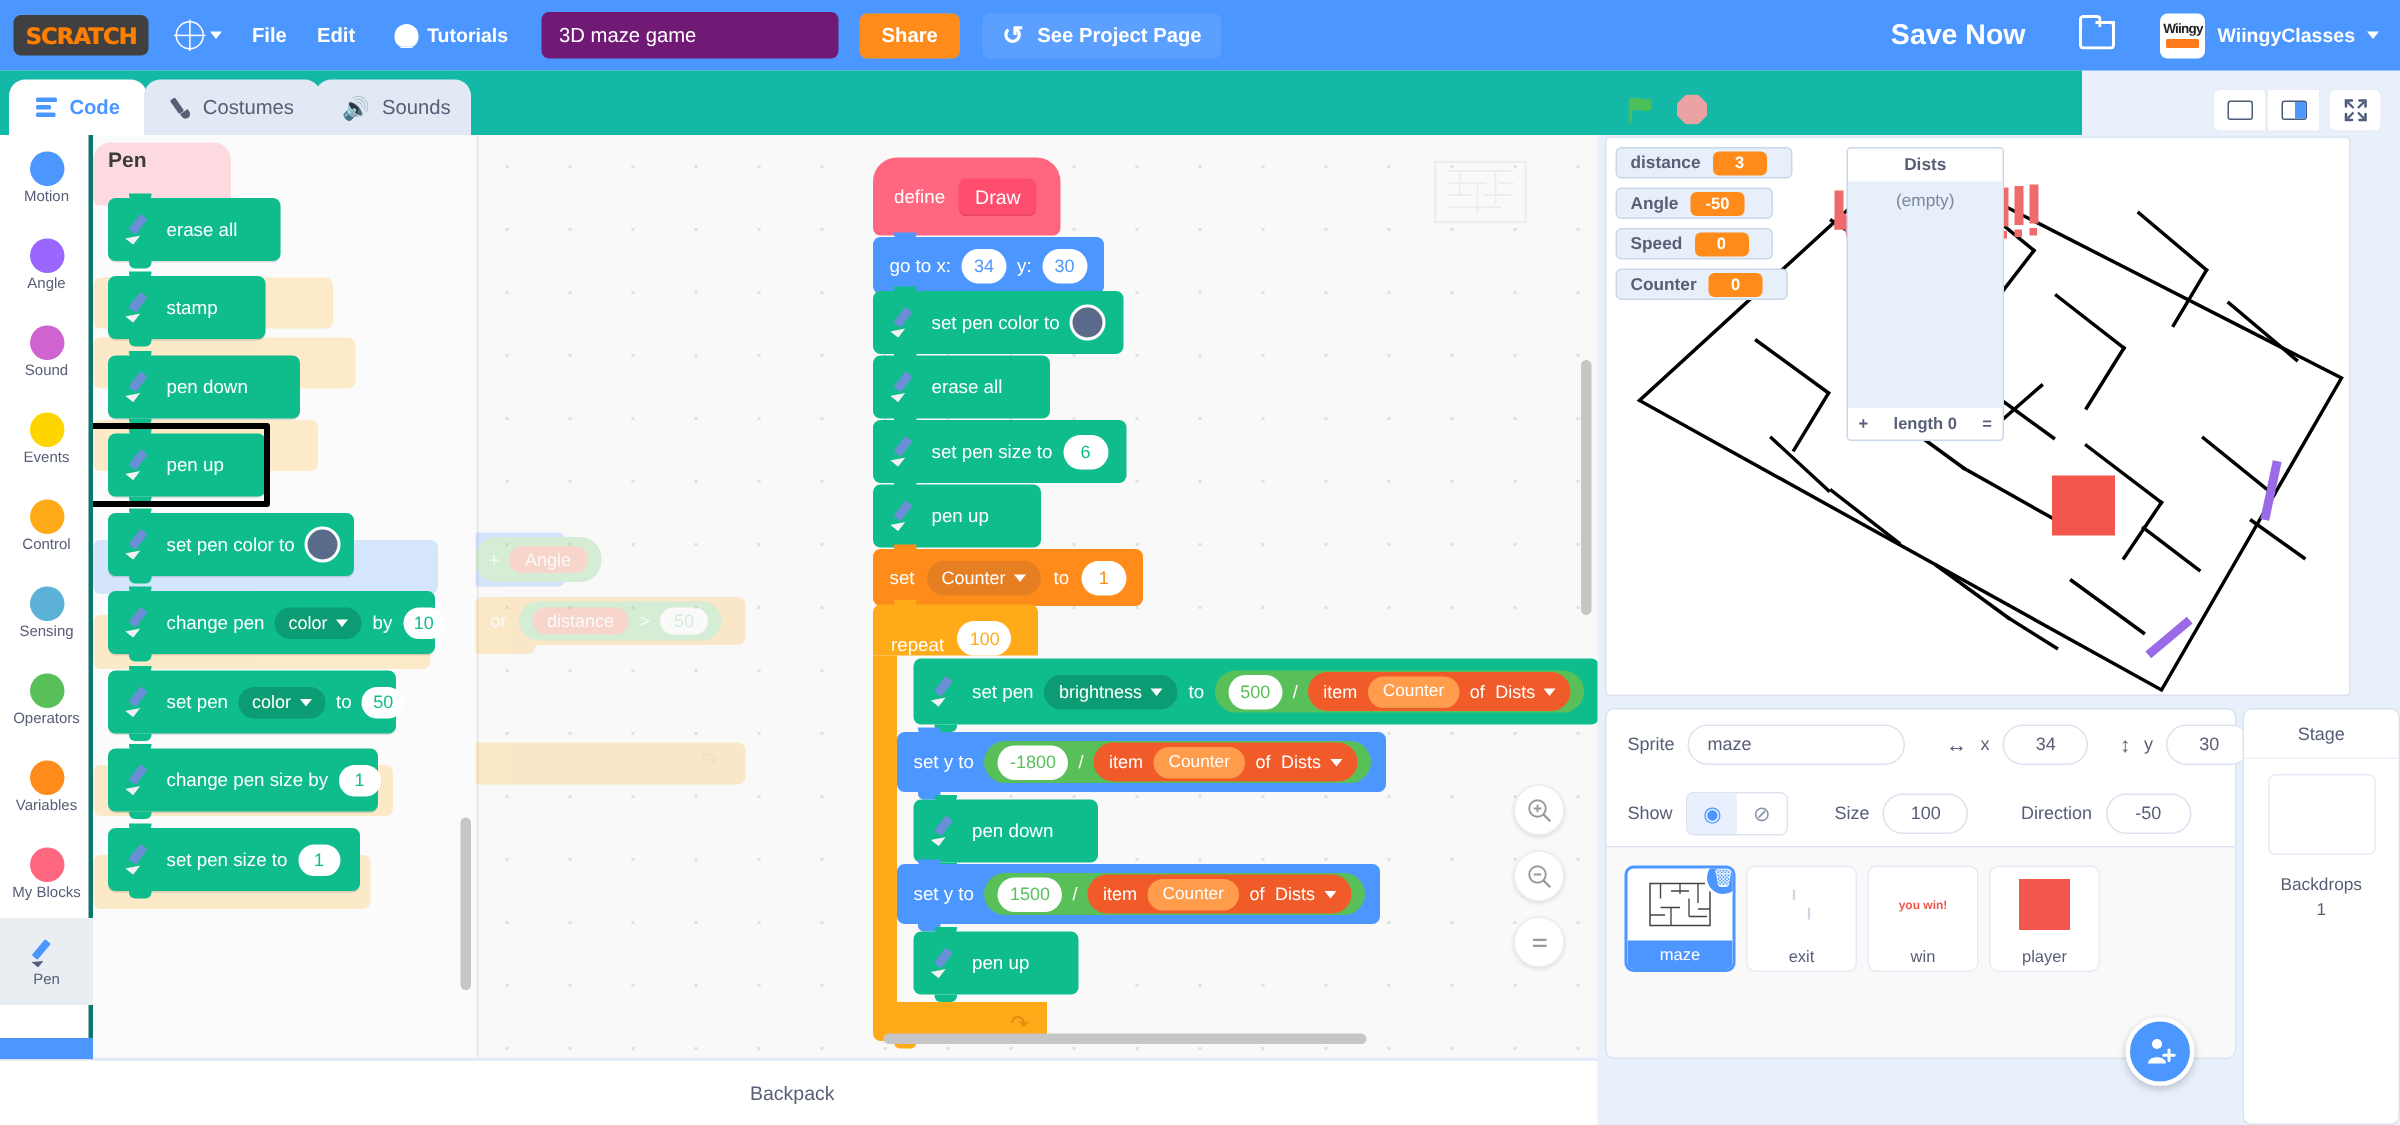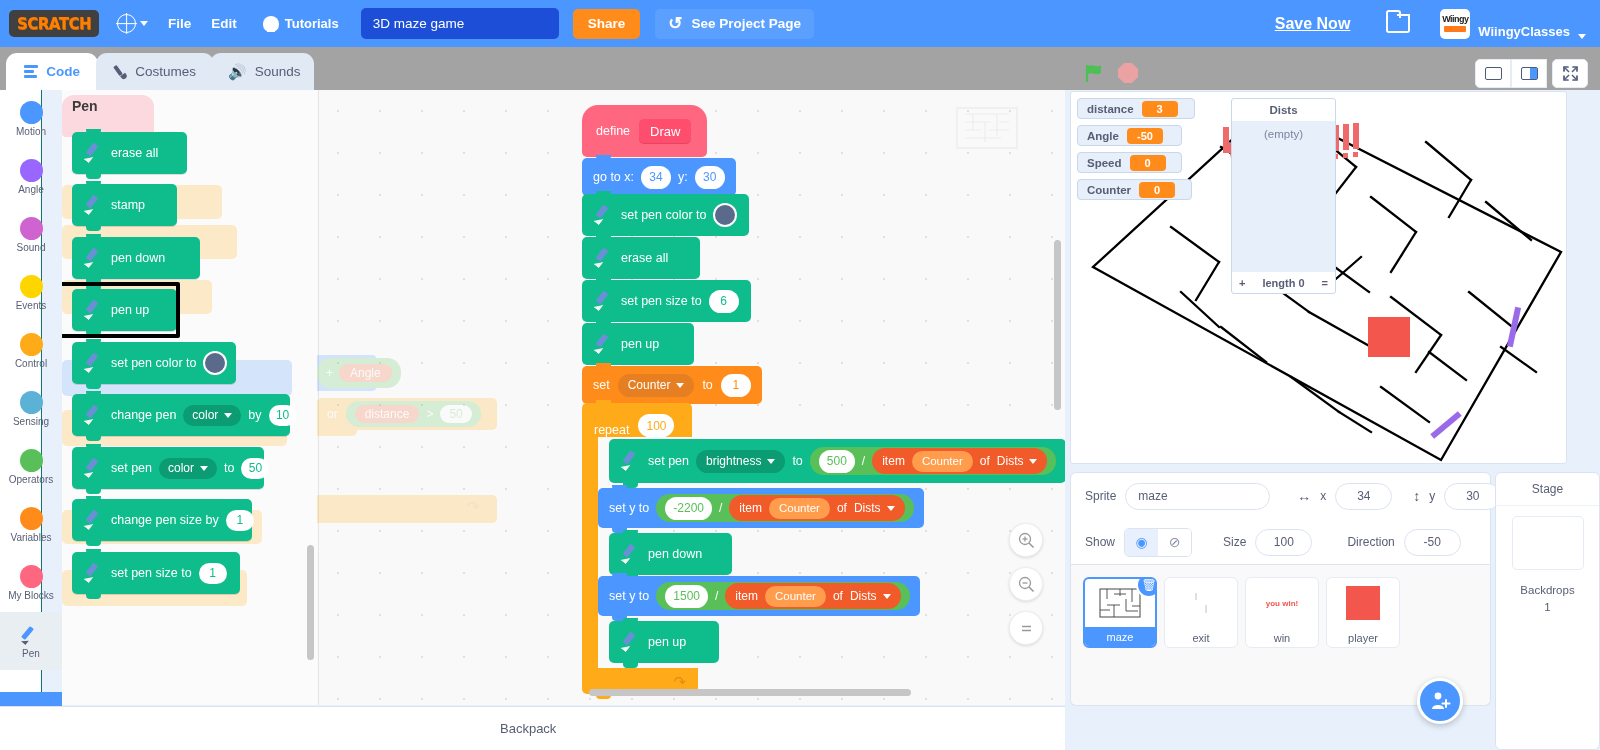--- a/index.html
+++ b/index.html
@@ -49,66 +49,66 @@
   .bulb {
     width: 16px; height: 16px; border-radius: 50% 50% 45% 45%;
     background: #fff; position: relative;
   }
   .bulb::after {
     content: ""; position: absolute; bottom: -3px; left: 4px;
     width: 8px; height: 3px; background: #4c97ff; border-top: 1.5px solid #fff;
   }
   .title-input {
     margin-left: 22px; width: 198px; height: 31px;
-    background: #1d4ed8; border: none; border-radius: 5px;
+    background: #701a75; border: none; border-radius: 5px;
     color: #fff; font-size: 13.5px; padding: 0 12px;
     font-family: "Liberation Sans", sans-serif;
   }
   .title-input::placeholder { color: #dce9ff; }
   .share-btn {
     margin-left: 14px; background: #ff8c1a; color: #fff;
     height: 30px; padding: 0 15px; border: none; border-radius: 5px;
     font-size: 13.5px; font-weight: bold; cursor: pointer;
     font-family: "Liberation Sans", sans-serif;
   }
   .proj-page {
     margin-left: 15px; height: 30px; padding: 0 13px;
     background: #5ba0ff; border-radius: 5px; display: flex;
     align-items: center; gap: 9px; cursor: pointer; font-size: 13.5px;
   }
   .folder-glyph { font-size: 17px; }
   .spacer { flex: 1; }
-  .savenow { cursor: pointer; font-size: 16px; text-decoration: underline; }
+  .savenow { cursor: pointer; font-size: 19px; }
   .folder-icon {
     margin-left: 36px; width: 24px; height: 19px; cursor: pointer;
     border: 2px solid #fff; border-radius: 3px; position: relative;
     border-top-color: transparent;
   }
   .folder-icon::before {
     content: ""; position: absolute; left: -2px; top: -6px;
     width: 11px; height: 6px; border: 2px solid #fff;
     border-bottom: none; border-radius: 3px 3px 0 0;
   }
   .folder-icon::after {
     content: ""; position: absolute; left: 9px; top: -2px; right: -2px;
     height: 2px; background: #fff;
   }
-  .user-wrap { display: flex; align-items: flex-end; gap: 8px; margin-left: 30px; margin-right: 14px; cursor: pointer; }
+  .user-wrap { display: flex; align-items: center; gap: 8px; margin-left: 30px; margin-right: 14px; cursor: pointer; }
   .avatar {
     width: 30px; height: 30px; border-radius: 5px; background: #fff;
     display: flex; flex-direction: column; align-items: center; justify-content: center;
     overflow: hidden; padding: 2px;
   }
   .avatar-top { font-size: 9px; font-weight: bold; color: #222; line-height: 1; letter-spacing: -0.5px; }
   .avatar-bot { width: 22px; height: 6px; background: #ff7a1a; margin-top: 2px; border-radius: 1px; }
 
   
   .tabrow {
-    position: absolute; left: 0; top: 47px; width: 1600px; height: 43px;
-    background: #a3a3a3;
+    position: absolute; left: 0; top: 47px; width: 1388px; height: 43px;
+    background: #14b8a6;
     padding-left: 43px;
   }
   .tab {
     position: absolute; top: 6px; height: 37px;
     border-radius: 11px 11px 0 0; display: flex;
     align-items: center; gap: 8px; padding: 0 18px;
     font-size: 13.5px; color: #575e75; cursor: pointer;
   }
   .tab.active { background: #fff; color: #4c97ff; font-weight: bold; }
   .tab.inactive { background: #e1e9f5; }
@@ -131,22 +131,22 @@
     background: #575e75; transform: rotate(-35deg); border-radius: 1px;
   }
   .ic-brush::after {
     content: ""; position: absolute; left: 7px; top: 10px; width: 6px; height: 5px;
     background: #575e75; border-radius: 0 0 3px 3px; transform: rotate(-35deg);
   }
   .ic-speaker { font-size: 15px; color: #575e75; }
 
   
   .catcol {
-    position: absolute; left: 0; top: 90px; width: 42px; height: 660px;
-    background: #fff; border-right: 1px solid #0f766e;
+    position: absolute; left: 0; top: 90px; width: 62px; height: 660px;
+    background: #fff; border-right: 3px solid #0f766e;
   }
   .cat {
     width: 62px; height: 58px; display: flex; flex-direction: column;
     align-items: center; justify-content: center; gap: 2px; cursor: pointer;
   }
   .cat-dot { width: 23px; height: 23px; border-radius: 50%; }
   .cat-label { font-size: 10px; color: #575e75; }
   .cat.selected { background: #e9eef2; }
   .pen-glyph {
     width: 22px; height: 22px; position: relative;
@@ -761,21 +761,21 @@
                   <span>Dists</span>
                   <span class="tri-down"></span>
                 </span>
               </span>
             </span>
           </div>
 
           <div class="blk motion notch-t notch-b" style="left:0px;top:51px;height:40px;padding-right:10px;">
             <span>set y to</span>
             <span class="op-green">
-              <span class="oval-w" style="color:#59c059;">-2200</span>
+              <span class="oval-w" style="color:#59c059;">-1800</span>
               <span>/</span>
               <span class="reporter-or">
                 <span>item</span>
                 <span class="var-pill">Counter</span>
                 <span>of</span>
                 <span style="display:inline-flex;align-items:center;gap:6px;">
                   <span>Dists</span>
                   <span class="tri-down"></span>
                 </span>
               </span>

